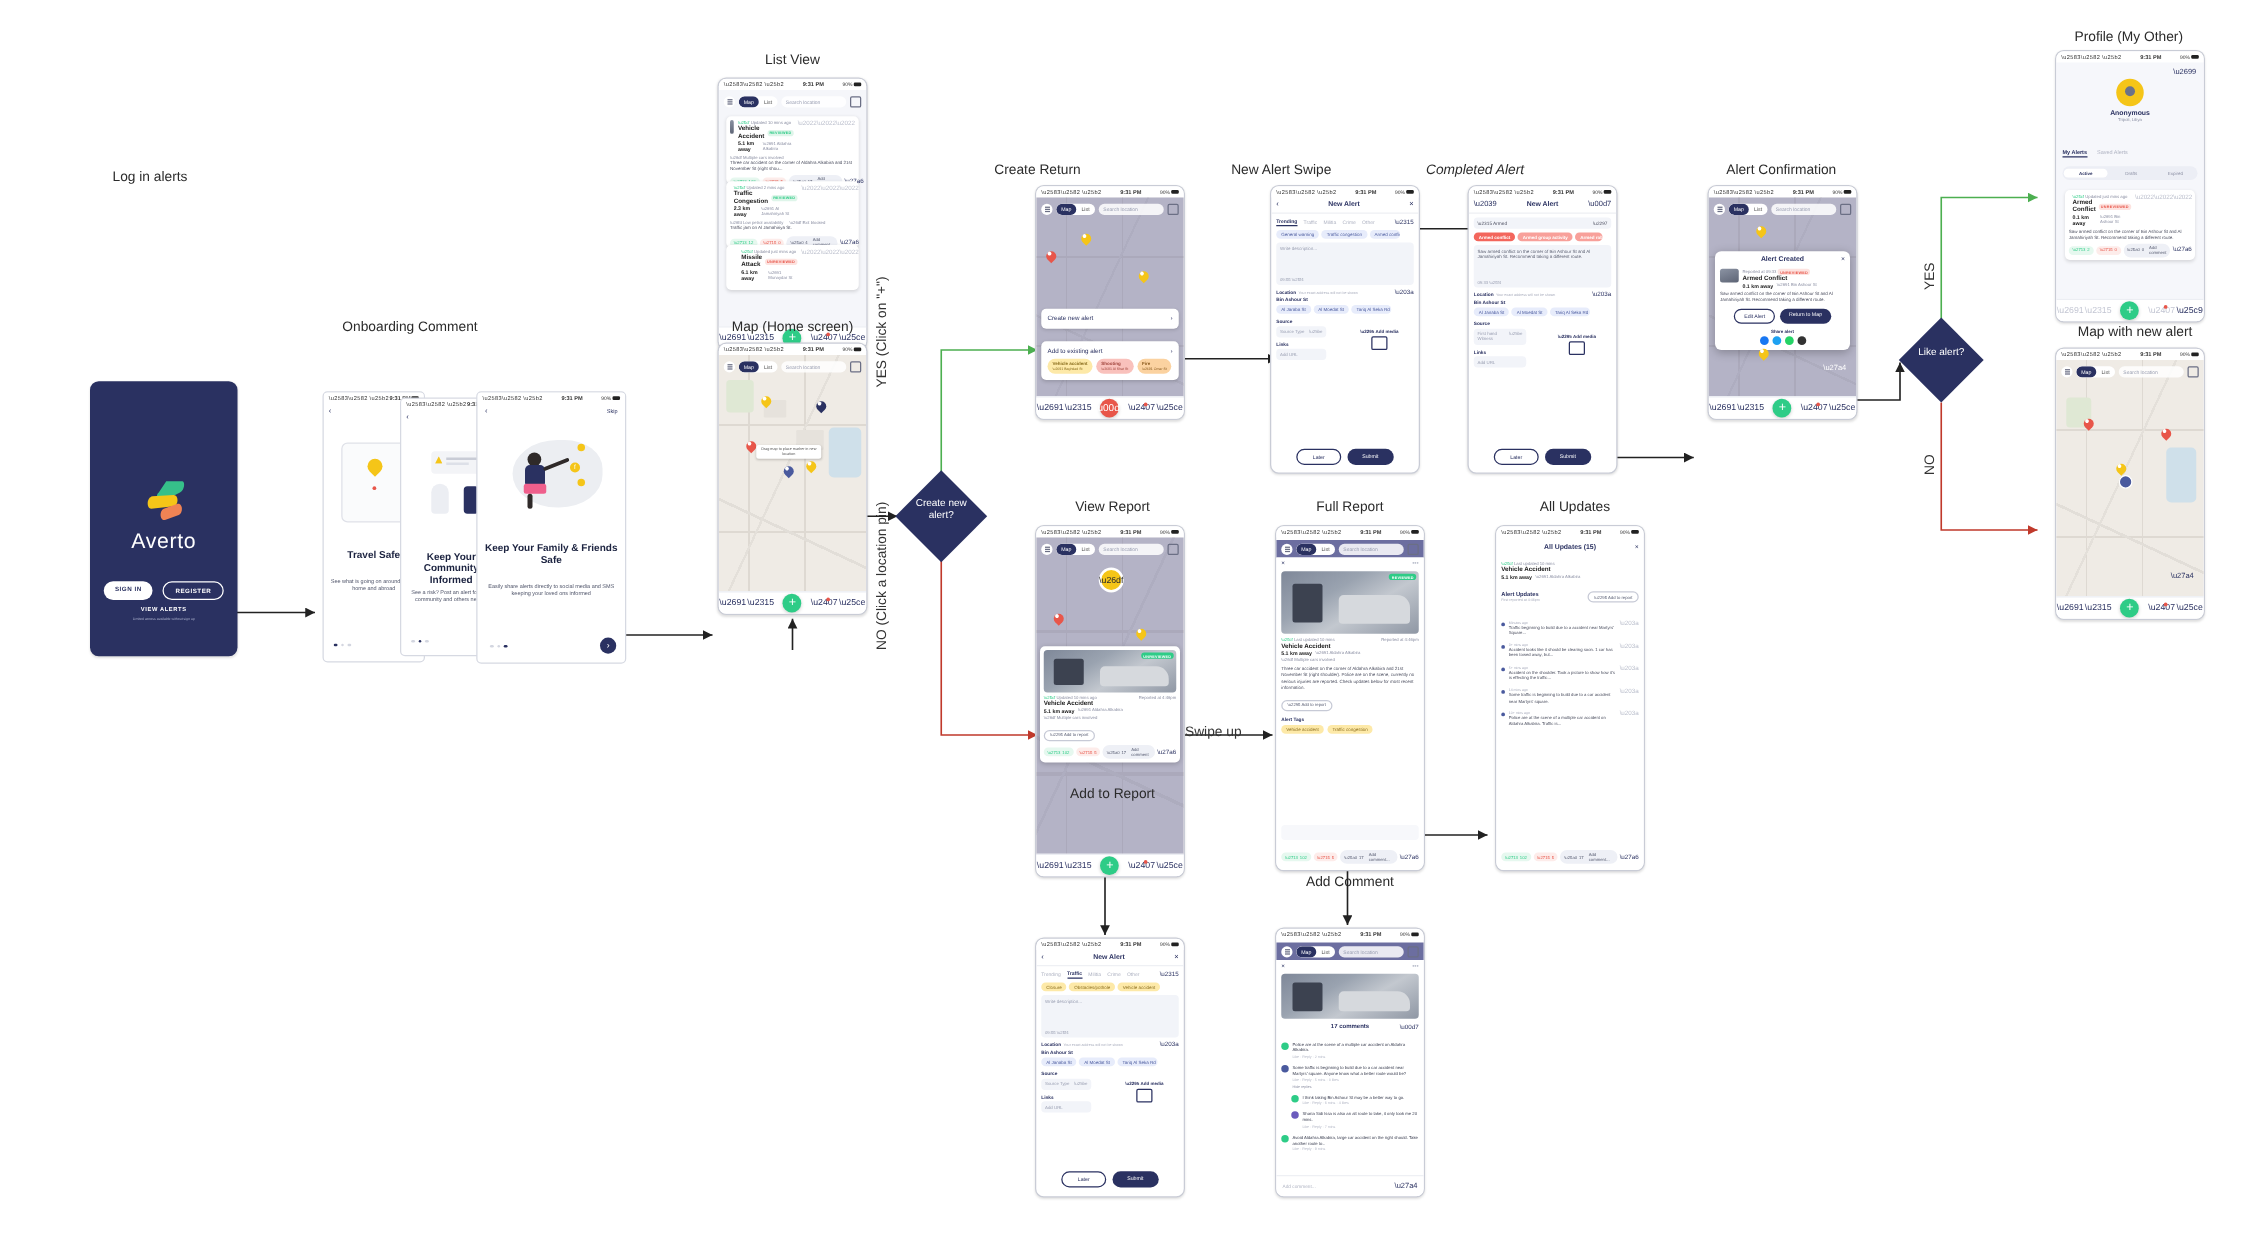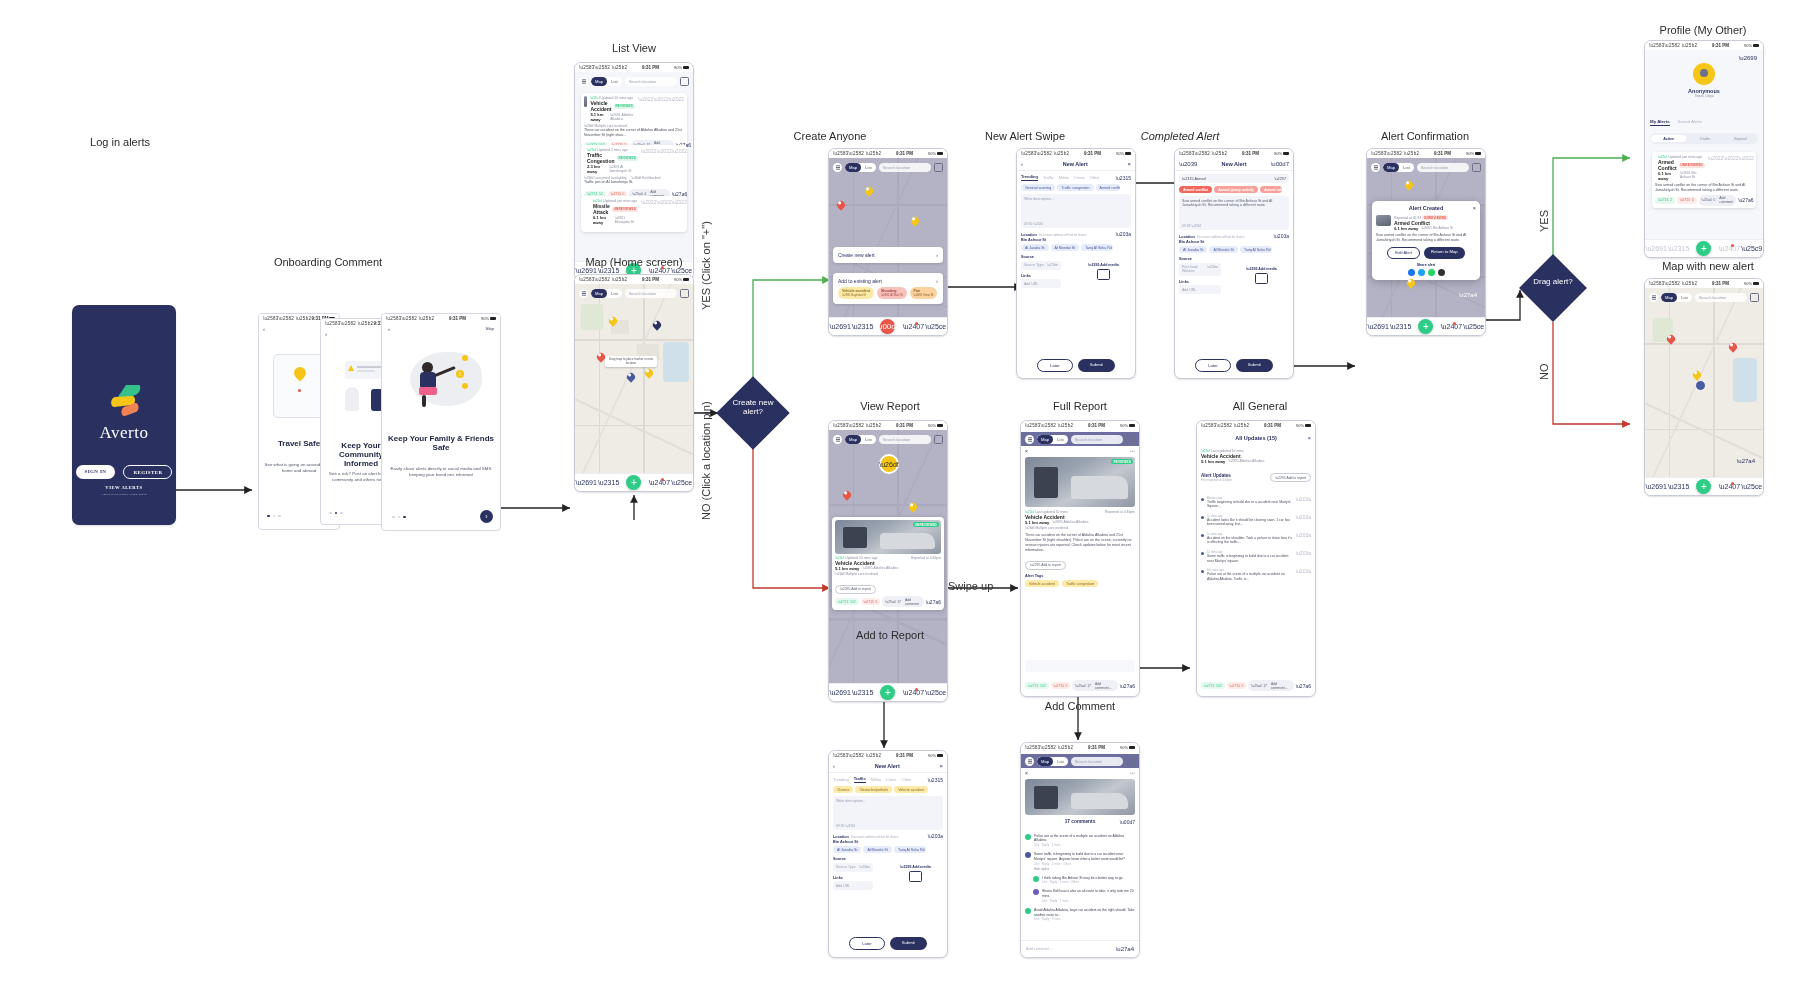--- a/index.html
+++ b/index.html
@@ -208,21 +208,21 @@
     <path d="M1078,695 L1078,720 L1078,740" stroke="#222" stroke-width="1.3" fill="none" marker-end="url(#ar)"></path>
 
     <path d="M884,700 L884,748" stroke="#222" stroke-width="1.3" fill="none" marker-end="url(#ar)"></path>
 
     <path d="M634,278 L634,300" stroke="#222" stroke-width="1.3" fill="none" marker-end="url(#ar)"></path>
 
     <path d="M634,520 L634,495" stroke="#222" stroke-width="1.3" fill="none" marker-end="url(#ar)"></path>
   </svg>
 
   <div class="scr-title" style="left:50px;top:136px;width:140px;">Log in alerts</div>
-  <div class="phone login" style="left:72px;top:305px;width:104px;height:220px;border:none;font-family:Liberation Serif, serif;">
+  <div class="phone login" style="left:72px;top:305px;width:118px;height:220px;border:none;">
     <div class="logo-wrap">
       <svg width="36" height="34" viewBox="0 0 36 34">
         <path d="M20 2 L33 2 C35 2 35 9 31 11 L17 18 C13 20 11 13 14 11 Z" fill="#36c08a"></path>
         <path d="M9 14 L26 13 C30 13 30 21 26 22 L8 24 C4 24 4 15 9 14 Z" fill="#f5c518"></path>
         <path d="M18 24 L29 20 C33 19 34 27 30 29 L19 33 C15 34 14 26 18 24 Z" fill="#ef8354"></path>
       </svg>
       <div class="brand">Averto</div>
     </div>
     <div class="loginbtns">
       <div class="lbtn fill">SIGN IN</div>
@@ -476,21 +476,21 @@
     </div>
   </div>
 
   <div class="flowlabel" style="left:700px;top:310px;transform:rotate(-90deg);transform-origin:left top;">YES (Click on "+")</div>
   <div class="flowlabel" style="left:700px;top:520px;transform:rotate(-90deg);transform-origin:left top;">NO (Click a location pin)</div>
   <div class="diamond" style="left:727px;top:387px;width:52px;height:52px;"></div>
   <div class="dtext" style="left:722px;top:398px;width:62px;">
     <span>Create new alert?</span>
   </div>
 
-  <div class="scr-title" style="left:760px;top:130px;width:140px;">Create Anyone</div>
+  <div class="scr-title" style="left:760px;top:130px;width:140px;">Create Return</div>
   <div class="phone" style="left:828px;top:148px;width:118px;height:186px;">
     <div class="statusbar">
         <span class="sb-l">\u2583\u2582 \u25b2</span>
         <span class="sb-c">9:31 PM</span>
         <span class="sb-r">
           <span style="font-size:4px">90%</span>
           <b class="batt"></b>
         </span>
       </div>
     <div class="mapbg dim" style="top:9px;bottom:17px;">
@@ -751,21 +751,21 @@
       <div class="fab">+</div>
       <div class="ti" style="position:relative">\u2407<i class="dotred" style="right:0;top:0"></i></div>
       <div class="ti">\u25ce</div>
     </div>
   </div>
 
   <div class="flowlabel" style="left:1538px;top:232px;transform:rotate(-90deg);transform-origin:left top;">YES</div>
   <div class="flowlabel" style="left:1538px;top:380px;transform:rotate(-90deg);transform-origin:left top;">NO</div>
   <div class="diamond" style="left:1529px;top:264px;width:48px;height:48px;"></div>
   <div class="dtext" style="left:1523px;top:277px;width:60px;">
-    <span>Drag alert?</span>
+    <span>Like alert?</span>
   </div>
 
   <div class="scr-title" style="left:1628px;top:24px;width:150px;">Profile (My Other)</div>
   <div class="phone" style="left:1644px;top:40px;width:118px;height:216px;">
     <div class="statusbar">
         <span class="sb-l">\u2583\u2582 \u25b2</span>
         <span class="sb-c">9:31 PM</span>
         <span class="sb-r">
           <span style="font-size:4px">90%</span>
           <b class="batt"></b>
@@ -982,21 +982,21 @@
     </div>
     <div style="position:absolute;left:4px;right:4px;bottom:24px;height:12px;background:#f7f8fb;border-radius:3px;"></div>
     <div class="chips" style="position:absolute;left:4px;right:4px;bottom:5px;">
       <div class="chip up">\u2713 <span>102</span></div>
       <div class="chip dn">\u2715 <span>5</span></div>
       <div class="chip cm" style="flex:1">\u25a0 <span>17</span>&nbsp;<span>Add comment...</span></div>
       <div class="sharei">\u27a6</div>
     </div>
   </div>
 
-  <div class="scr-title" style="left:1190px;top:400px;width:140px;">All General</div>
+  <div class="scr-title" style="left:1190px;top:400px;width:140px;">All Updates</div>
   <div class="phone" style="left:1196px;top:420px;width:118px;height:275px;">
     <div class="statusbar">
         <span class="sb-l">\u2583\u2582 \u25b2</span>
         <span class="sb-c">9:31 PM</span>
         <span class="sb-r">
           <span style="font-size:4px">90%</span>
           <b class="batt"></b>
         </span>
       </div>
     <div style="position:absolute;left:0;right:0;top:9px;bottom:0;background:#fff;"></div>

